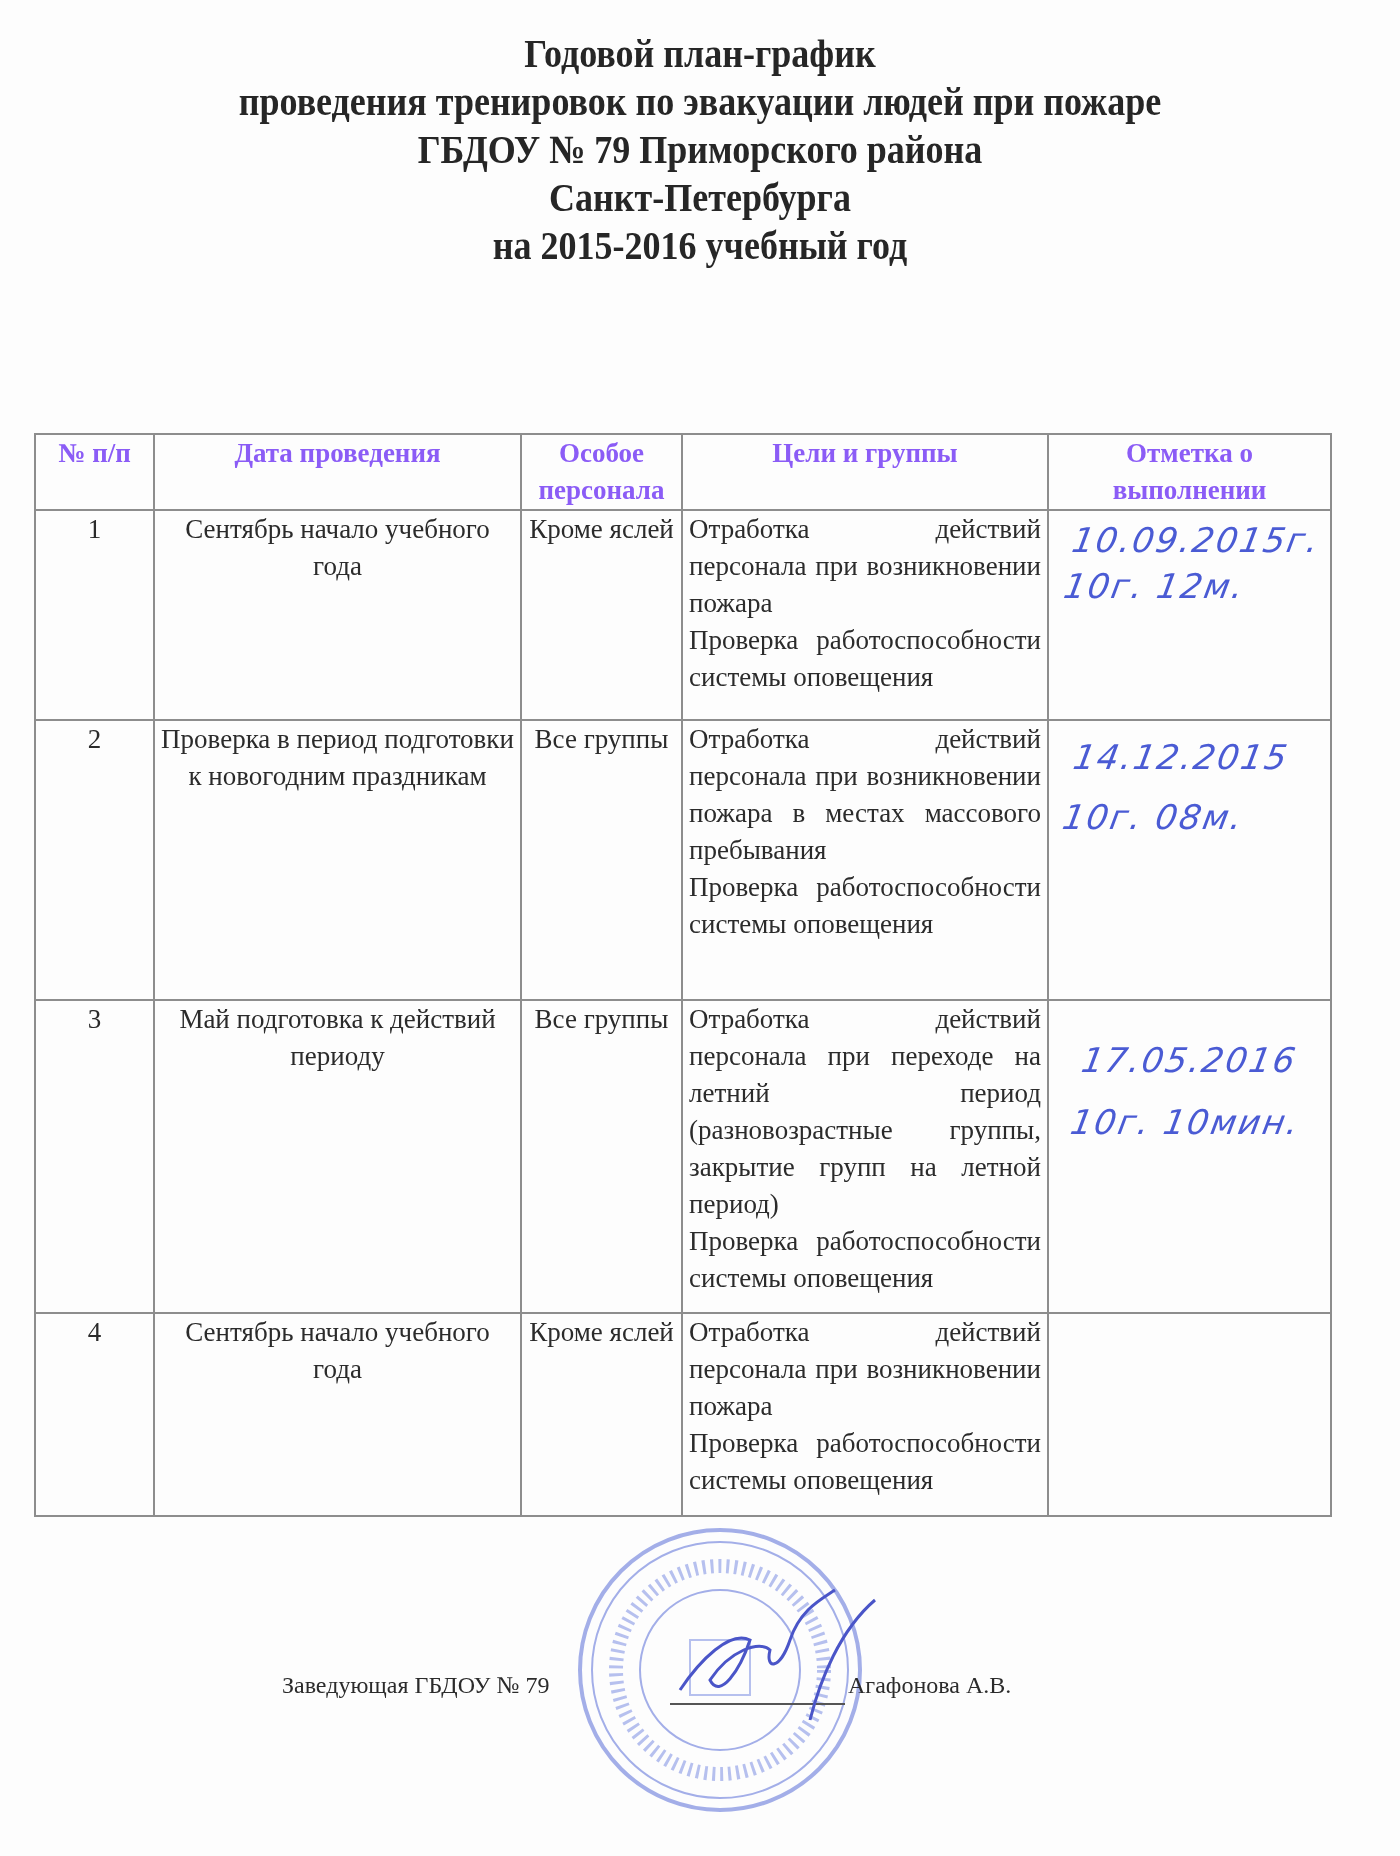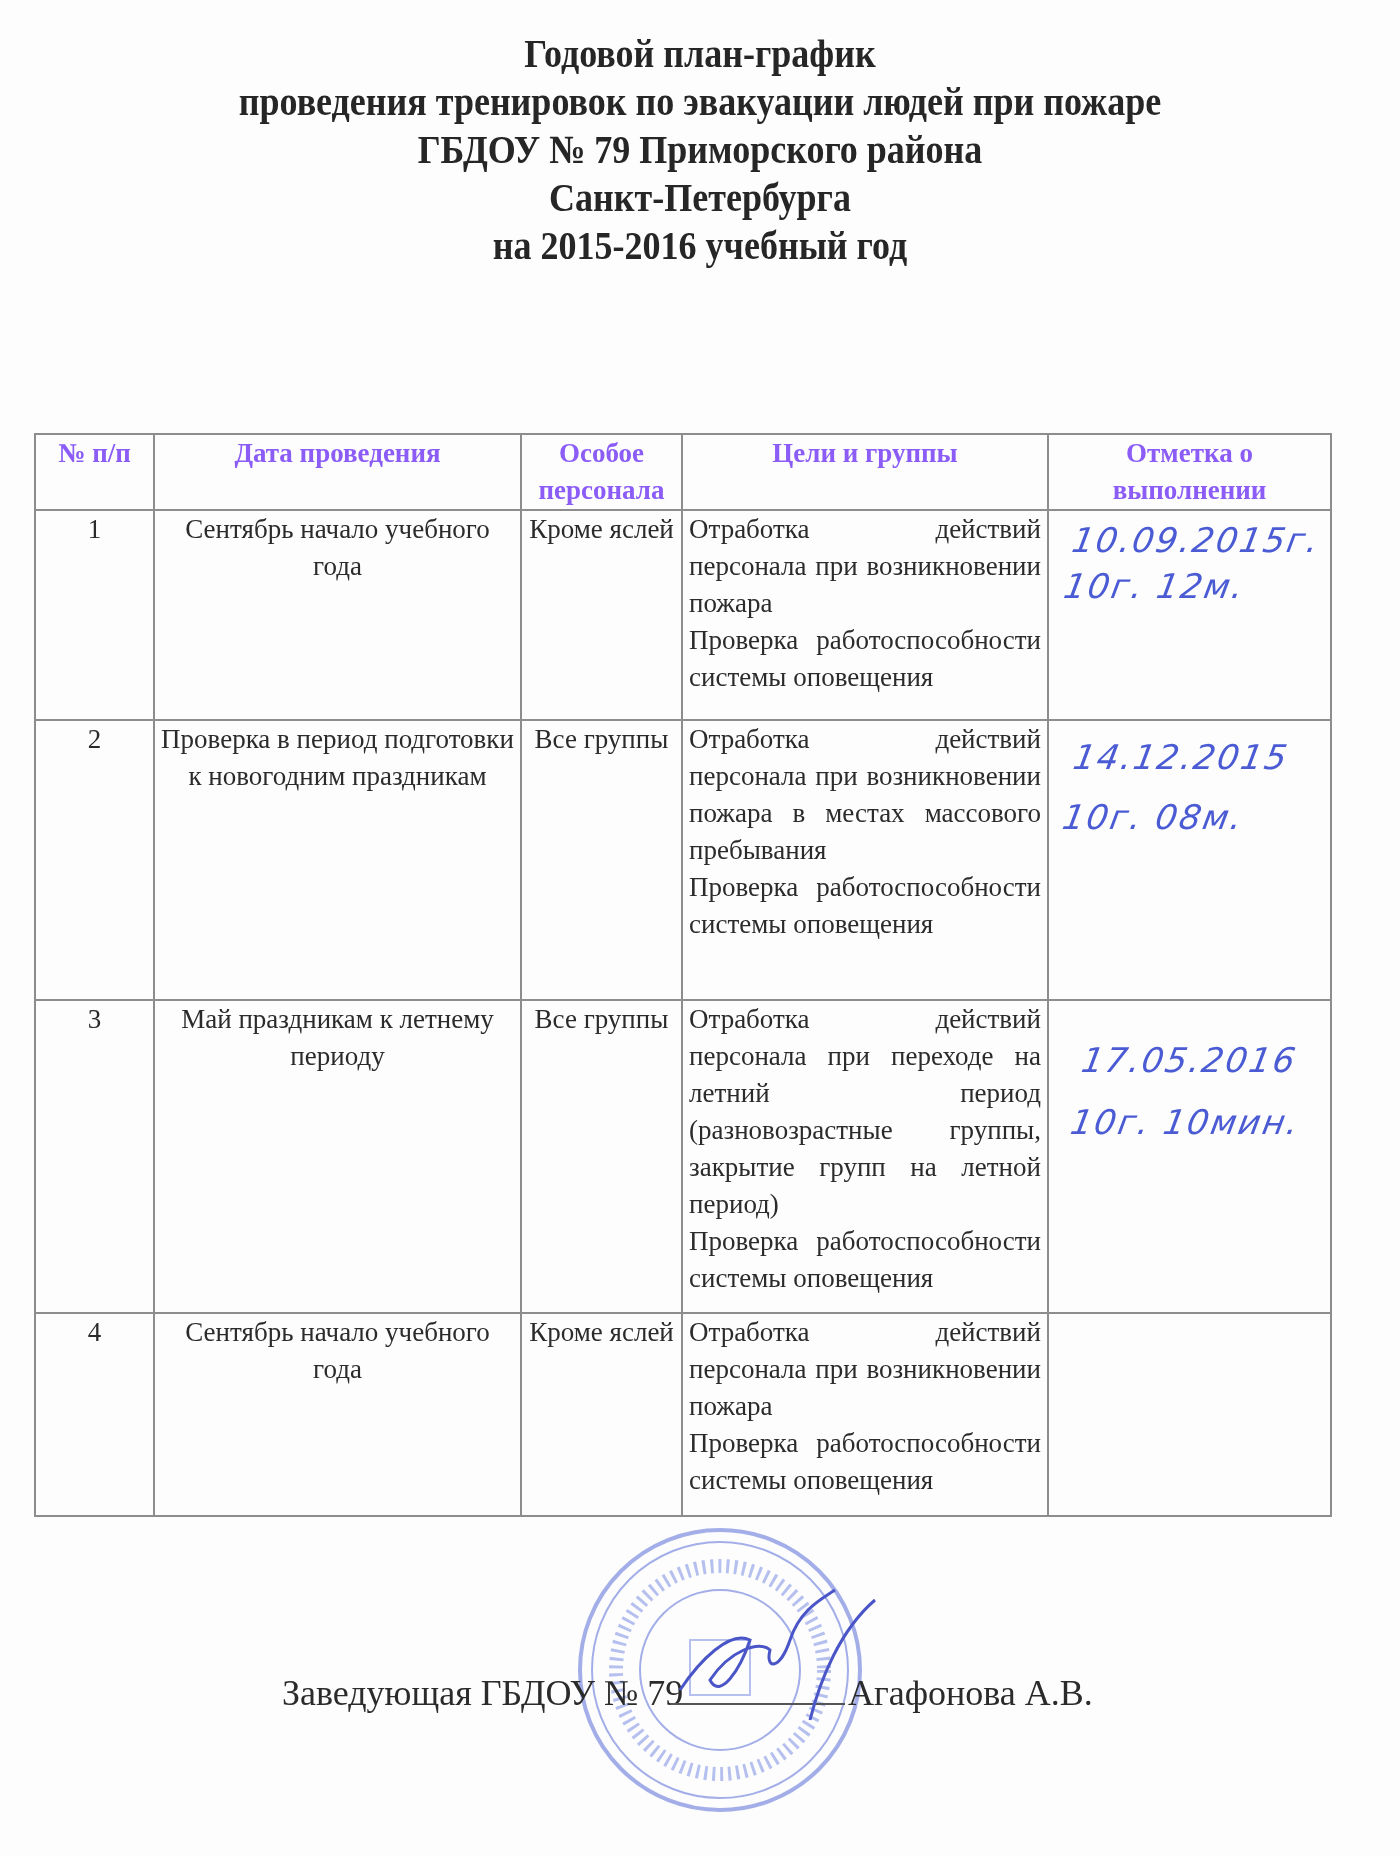--- a/index.html
+++ b/index.html
@@ -25,21 +25,21 @@
   .c-num { text-align:center; }
   .c-date { text-align:center;margin-top:40px; }
   .c-att { text-align:center; }
   .c-goal { text-align:justify; text-align-last:left; }
   .mark {
     font-family:"DejaVu Sans",sans-serif; font-style:italic; color:#4a5bd4;
     font-size:34px; line-height:46px; padding-left:14px; padding-top:6px;
     letter-spacing:2px; transform:skewX(-10deg);
   }
   .sig {
-    position:absolute; top:1672px; font-size:36px; color:#2b2b2b;
+    position:absolute; top:1672px; font-size:24px; color:#2b2b2b;
   }
   .sig-line { position:absolute; left:670px; top:1703px; width:175px; height:0; border-top:2px solid #555; }
   .stamp { position:absolute; left:570px; top:1520px; width:300px; height:300px; opacity:0.55; }
 </style>
 </head>
 <body>
 
 <div class="title">
   <div>Годовой план-график</div>
   <div>проведения тренировок по эвакуации людей при пожаре</div>
@@ -92,21 +92,21 @@
     <td>
       <div class="mark" style="line-height:60px">
         <div>14.12.2015</div>
         <div>10г. 08м.</div>
       </div>
     </td>
   </tr>
 
   <tr style="height:313px">
     <td class="c-num">3</td>
-    <td class="c-date">Май праздникам к летнему периоду</td>
+    <td class="c-date">Май подготовка к действий периоду</td>
     <td class="c-att">Все группы</td>
     <td class="c-goal">
       <div>Отработка действий персонала при переходе на летний период (разновозрастные группы, закрытие групп на летной период)</div>
       <div>Проверка работоспособности системы оповещения</div>
     </td>
     <td>
       <div class="mark" style="padding-top:28px;line-height:62px;padding-left:24px">
         <div>17.05.2016</div>
         <div>10г. 10мин.</div>
       </div>

